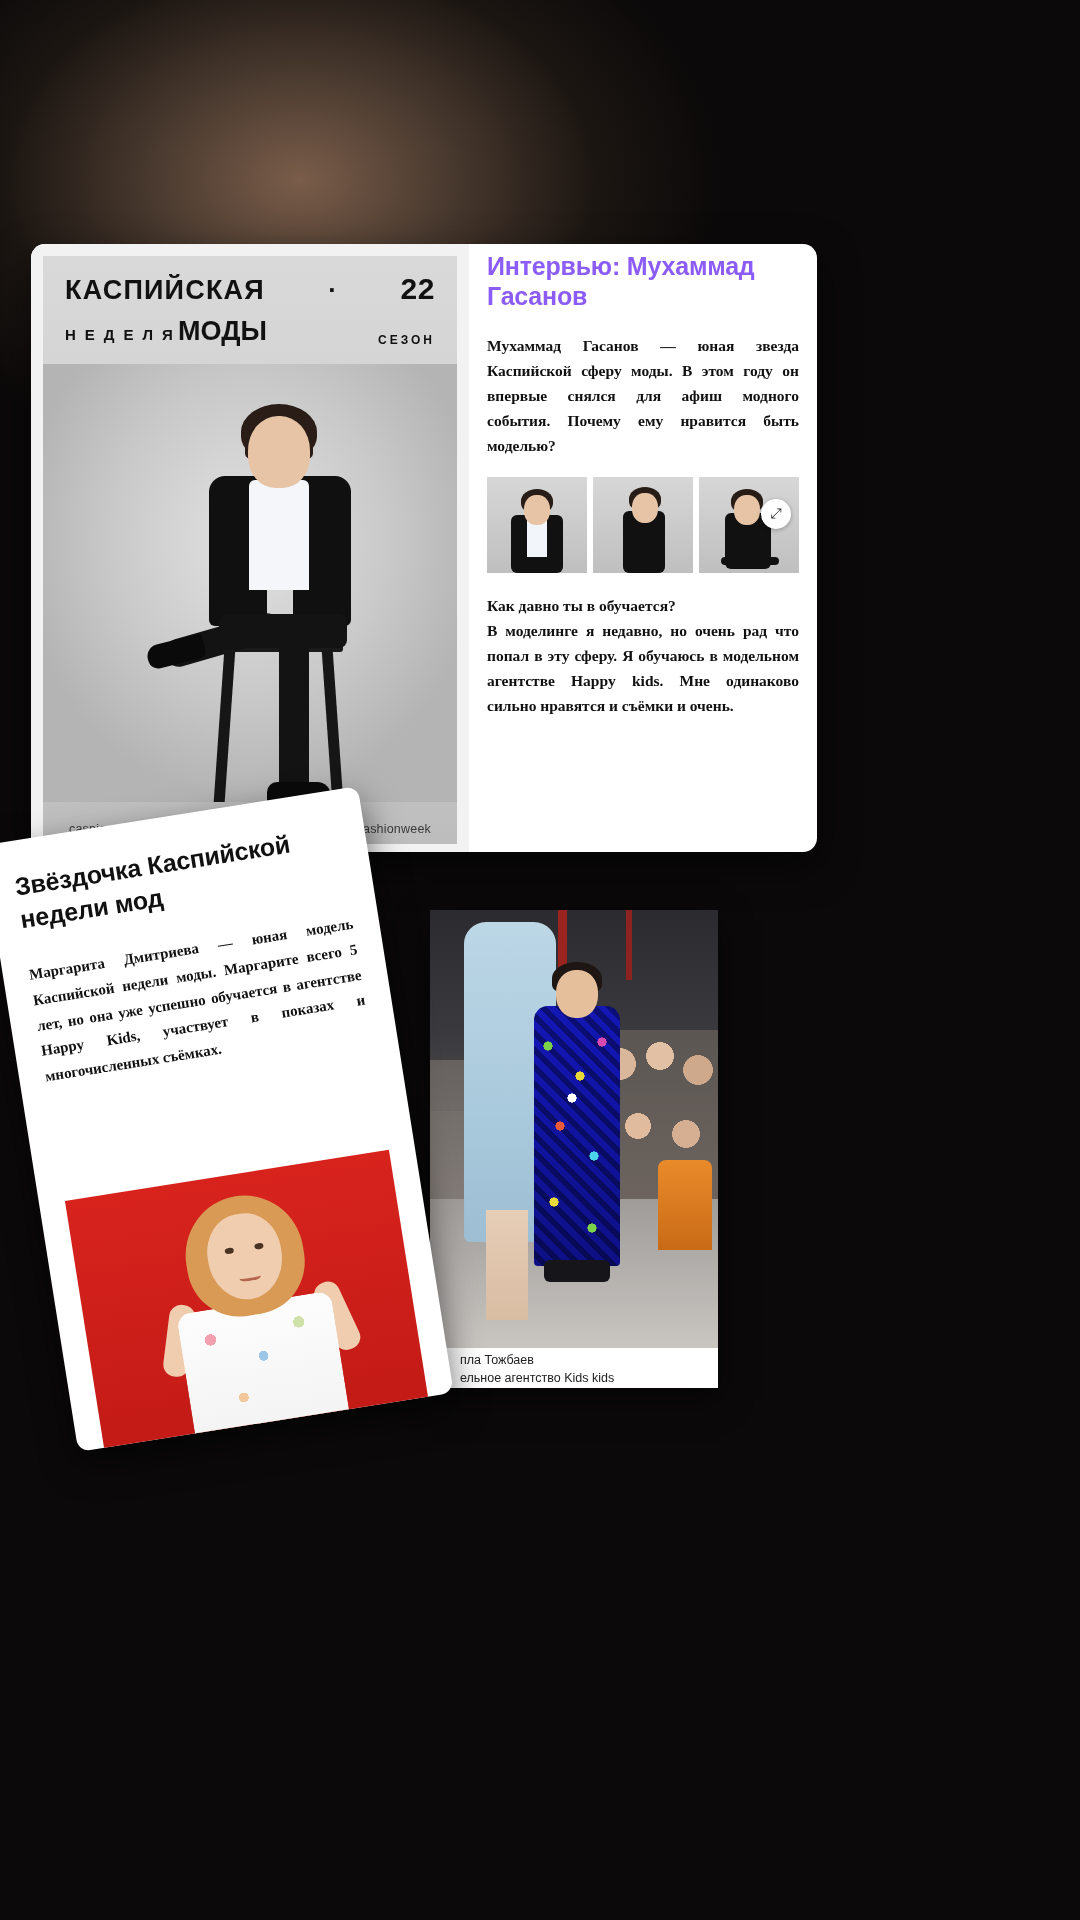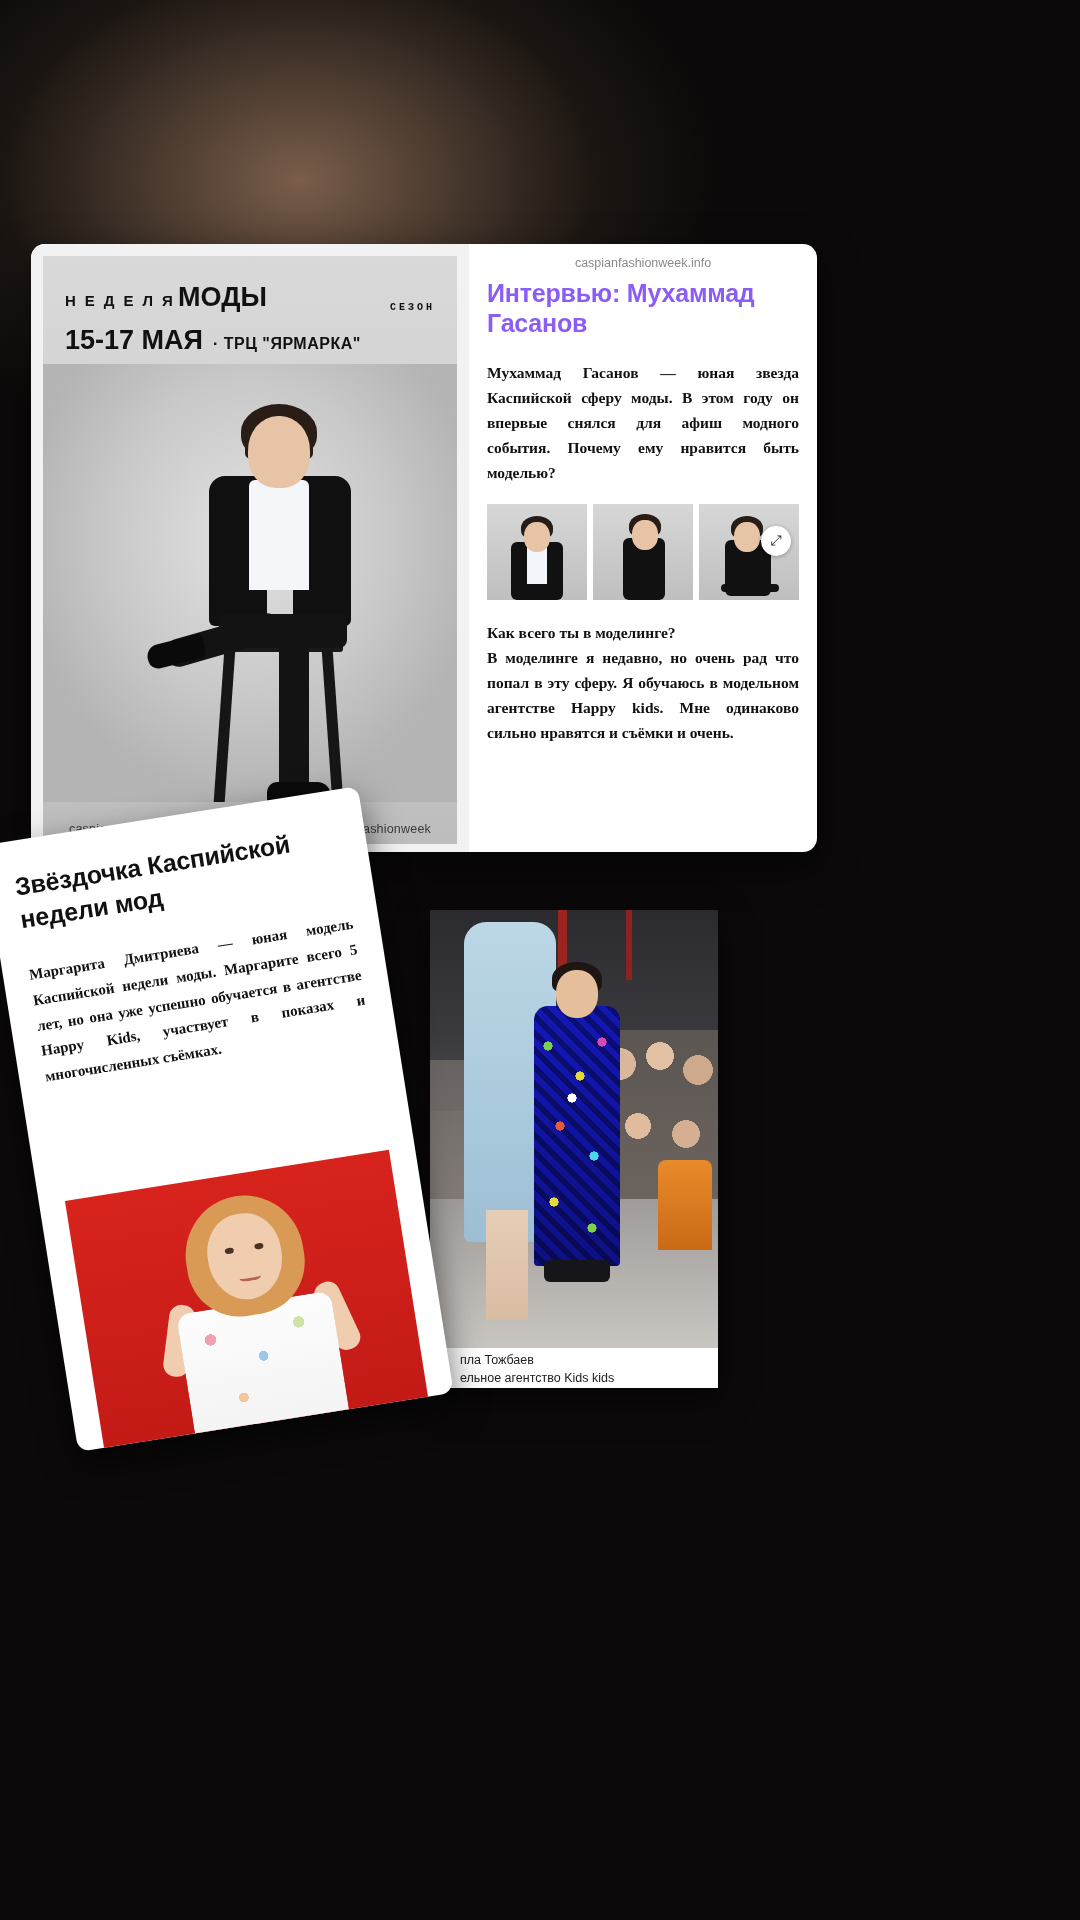--- a/index.html
+++ b/index.html
@@ -52,21 +52,21 @@
   }
   .ph-kaspian { font-size: 27px; font-weight: 900; letter-spacing: 1.2px; }
   .ph-dot { font-size: 26px; padding: 0 6px; }
   .ph-22 { font-size: 30px; font-weight: 900; }
   .ph-row2 {
     display: flex; align-items: flex-end; justify-content: space-between;
     margin-top: 10px;
   }
   .ph-nedelya { font-size: 15px; font-weight: 700; letter-spacing: 2.4px; }
   .ph-mody { font-size: 27px; font-weight: 900; margin-left: 3px; }
-  .ph-sezon { font-size: 10px; font-weight: 700; letter-spacing: 3px; font-family: Liberation Mono, monospace; }
+  .ph-sezon { font-size: 12px; font-weight: 700; letter-spacing: 3px; }
   .ph-row3 {
     display: flex; align-items: baseline; gap: 10px; margin-top: 12px;
   }
   .ph-dates { font-size: 27px; font-weight: 900; }
   .ph-venue { font-size: 16px; font-weight: 700; letter-spacing: .5px; }
 
   
   .fig { position: absolute; left: 0; right: 0; bottom: 42px; top: 108px; }
   .fig .backdrop {
     position: absolute; inset: 0;
@@ -355,20 +355,25 @@
 <body>
 
 <div id="stage">
 
   <div id="card-interview">
 
     <div class="ci-left">
       <div class="poster">
 
         <div class="poster-head">
+          <div class="ph-row1">
+            <span class="ph-kaspian">КАСПИЙСКАЯ</span>
+            <span class="ph-dot">·</span>
+            <span class="ph-22">22</span>
+          </div>
           <div class="ph-row2">
             <span>
               <span class="ph-nedelya">Н Е Д Е Л Я</span><span class="ph-mody">МОДЫ</span>
             </span>
             <span class="ph-sezon">СЕЗОН</span>
           </div>
           <div class="ph-row3">
             <span class="ph-dates">15-17 МАЯ</span>
             <span class="ph-venue">· ТРЦ "ЯРМАРКА"</span>
           </div>
@@ -393,21 +398,20 @@
         </div>
 
         <div class="poster-footer">
           <span>caspian.fashion@mail.ru</span>
           <span>@caspianfashionweek</span>
         </div>
       </div>
     </div>
 
     <div class="ci-right">
-      <div class="url-bar">caspianfashionweek.info</div>
       <div class="ci-title">Интервью: Мухаммад Гасанов</div>
       <div class="ci-lead">Мухаммад Гасанов — юная звезда Каспийской сферу моды. В этом году он впервые снялся для афиш модного события. Почему ему нравится быть моделью?</div>
 
       <div class="thumbs">
         <div class="thumb">
           <div class="t-body" style="left:24px;top:38px;width:52px;height:58px;"></div>
           <div class="t-shirt" style="left:40px;top:40px;width:20px;height:40px;"></div>
           <div class="t-hair" style="left:34px;top:12px;"></div>
           <div class="t-head" style="left:37px;top:18px;"></div>
         </div>
@@ -419,21 +423,21 @@
         <div class="thumb">
           <div class="t-body" style="left:26px;top:36px;width:46px;height:56px;"></div>
           <div class="t-hair" style="left:32px;top:12px;"></div>
           <div class="t-head" style="left:35px;top:18px;"></div>
           <div class="t-body" style="left:22px;top:80px;width:58px;height:8px;"></div>
         </div>
         <div class="expand-btn">⤢</div>
       </div>
 
       <div class="ci-qa">
-        <span class="ci-q">Как всего ты в моделинге?</span>
+        <span class="ci-q">Как давно ты в обучается?</span>
         <span>В моделинге я недавно, но очень рад что попал в эту сферу. Я обучаюсь в модельном агентстве </span><span class="happy">Happy kids</span><span>. Мне одинаково сильно нравятся и съёмки и очень.</span>
       </div>
     </div>
   </div>
 
   <div id="card-runway">
     <div class="runway-photo">
       <div class="rw-wall"></div>
       <div class="rw-redpipe"></div>
       <div class="rw-redpipe2"></div>

